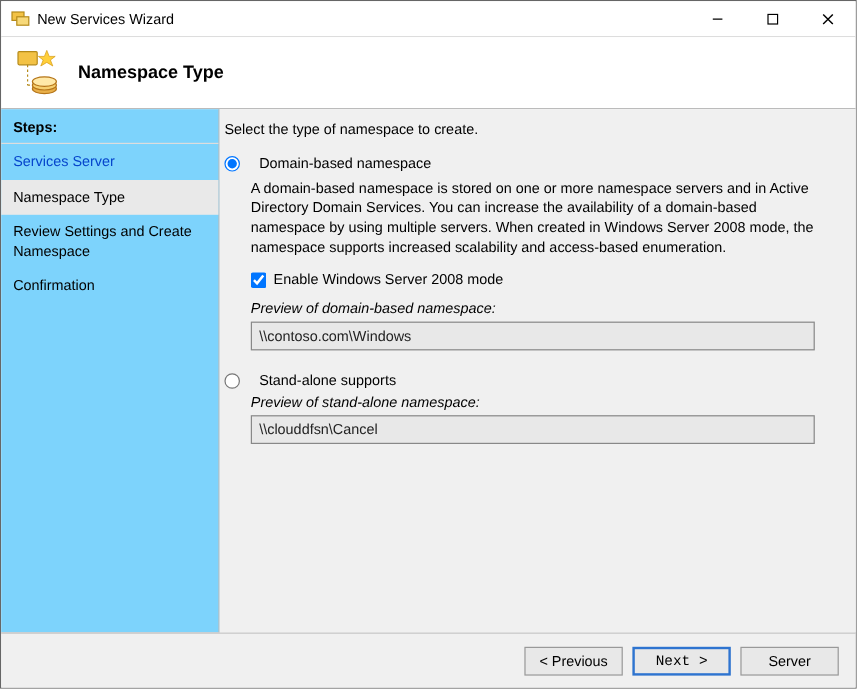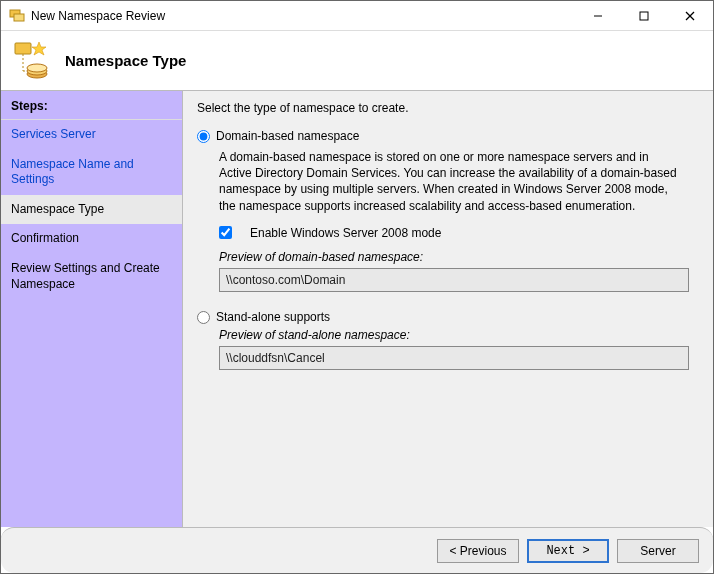--- a/index.html
+++ b/index.html
@@ -67,21 +67,21 @@
   .body {
     flex: 1;
     display: flex;
     min-height: 0;
     background: #f0f0f0;
   }
 
   .sidebar {
     width: 182px;
     border-right: 1px solid #bbb;
-    background: #c4b5fd;
+    background: #7dd3fc;
     padding: 4px 0;
   }
   .steps-hdr {
     font-weight: bold;
     padding: 4px 10px 6px 10px;
     border-bottom: 1px solid #ddd;
   }
   .step {
     padding: 7px 10px;
     color: #0645cc;
@@ -92,49 +92,49 @@
     background: #e9e9e9;
     color: #000;
   }
   .step.upcoming {
     color: #000;
   }
 
   .main {
     flex: 1;
     background: #f0f0f0;
-    padding: 10px 20px 10px 14px;
+    padding: 10px 20px 10px 4px;
     position: relative;
     display:flex;
     flex-direction:column;
   }
   .instr {
     margin-bottom: 14px;
   }
   .opt {
     display: flex;
     align-items: center;
-    gap: 6px;
+    gap: 16px;
     margin-bottom: 4px;
   }
   .opt input[type=radio] {
     margin: 1px 0 0 0;
   }
   .opt-body {
     margin-left: 22px;
     margin-bottom: 18px;
   }
   .desc {
     margin: 2px 12px 12px 0;
     line-height: 1.35;
   }
   .chk {
     display: flex;
-    align-items: flex-start;
-    gap: 18px;
+    align-items: flex-end;
+    gap: 6px;
     margin-bottom: 10px;
   }
   .chk input { margin:0; }
   .label-sm {
     margin-bottom: 4px;
     font-style: italic;
   }
   .preview {
     width: 100%;
     max-width: 470px;
@@ -147,21 +147,20 @@
 
   .footer {
     height: 46px;
     border-top: 1px solid #bbb;
     background: #f0f0f0;
     display: flex;
     justify-content: flex-end;
     align-items: center;
     padding-right: 14px;
     gap: 8px;
-    border-radius: 13px;
   }
   .btn {
     min-width: 82px;
     height: 24px;
     border: 1px solid #999;
     background: #e8e8e8;
     font-size: 12px;
     padding: 0 10px;
     cursor: pointer;
   }
@@ -176,21 +175,21 @@
 
 <div class="window">
 
   <div class="titlebar">
     <span class="icon-slot">
       <svg viewBox="0 0 16 16" width="16" height="16">
         <rect x="1" y="2" width="10" height="7" fill="#f3c245" stroke="#b58a1a"></rect>
         <rect x="5" y="6" width="10" height="7" fill="#f7d97a" stroke="#b58a1a"></rect>
       </svg>
     </span>
-    <span class="title">New Namespace Review</span>
+    <span class="title">New Services Wizard</span>
     <div class="win-btns">
       <div class="win-btn">
         <svg width="10" height="10">
             <line x1="1" y1="5" x2="9" y2="5" stroke="#000" stroke-width="1"></line>
           </svg>
       </div>
       <div class="win-btn">
         <svg width="10" height="10">
             <rect x="1" y="1" width="8" height="8" fill="none" stroke="#000" stroke-width="1"></rect>
           </svg>
@@ -217,41 +216,40 @@
       </svg>
     </span>
     <div class="header-title">Namespace Type</div>
   </div>
 
   <div class="body">
 
     <div class="sidebar">
       <div class="steps-hdr">Steps:</div>
       <div class="step">Services Server</div>
-      <div class="step">Namespace Name and Settings</div>
       <div class="step current">Namespace Type</div>
+      <div class="step upcoming">Review Settings and Create Namespace</div>
       <div class="step upcoming">Confirmation</div>
-      <div class="step upcoming">Review Settings and Create Namespace</div>
     </div>
 
     <div class="main">
       <div class="instr">Select the type of namespace to create.</div>
 
       <div class="opt">
         <input type="radio" name="nstype" checked="" style="">
         <span>Domain-based namespace</span>
       </div>
       <div class="opt-body">
         <div class="desc">A domain-based namespace is stored on one or more namespace servers and in Active Directory Domain Services. You can increase the availability of a domain-based namespace by using multiple servers. When created in Windows Server 2008 mode, the namespace supports increased scalability and access-based enumeration.</div>
         <label class="chk">
           <input type="checkbox" checked="" style="">
           <span>Enable Windows Server 2008 mode</span>
         </label>
         <div class="label-sm">Preview of domain-based namespace:</div>
-        <div class="preview">\\contoso.com\Domain</div>
+        <div class="preview">\\contoso.com\Windows</div>
       </div>
 
       <div class="opt">
         <input type="radio" name="nstype" style="">
         <span>Stand-alone supports</span>
       </div>
       <div class="opt-body">
         <div class="label-sm">Preview of stand-alone namespace:</div>
         <div class="preview">\\clouddfsn\Cancel</div>
       </div>

